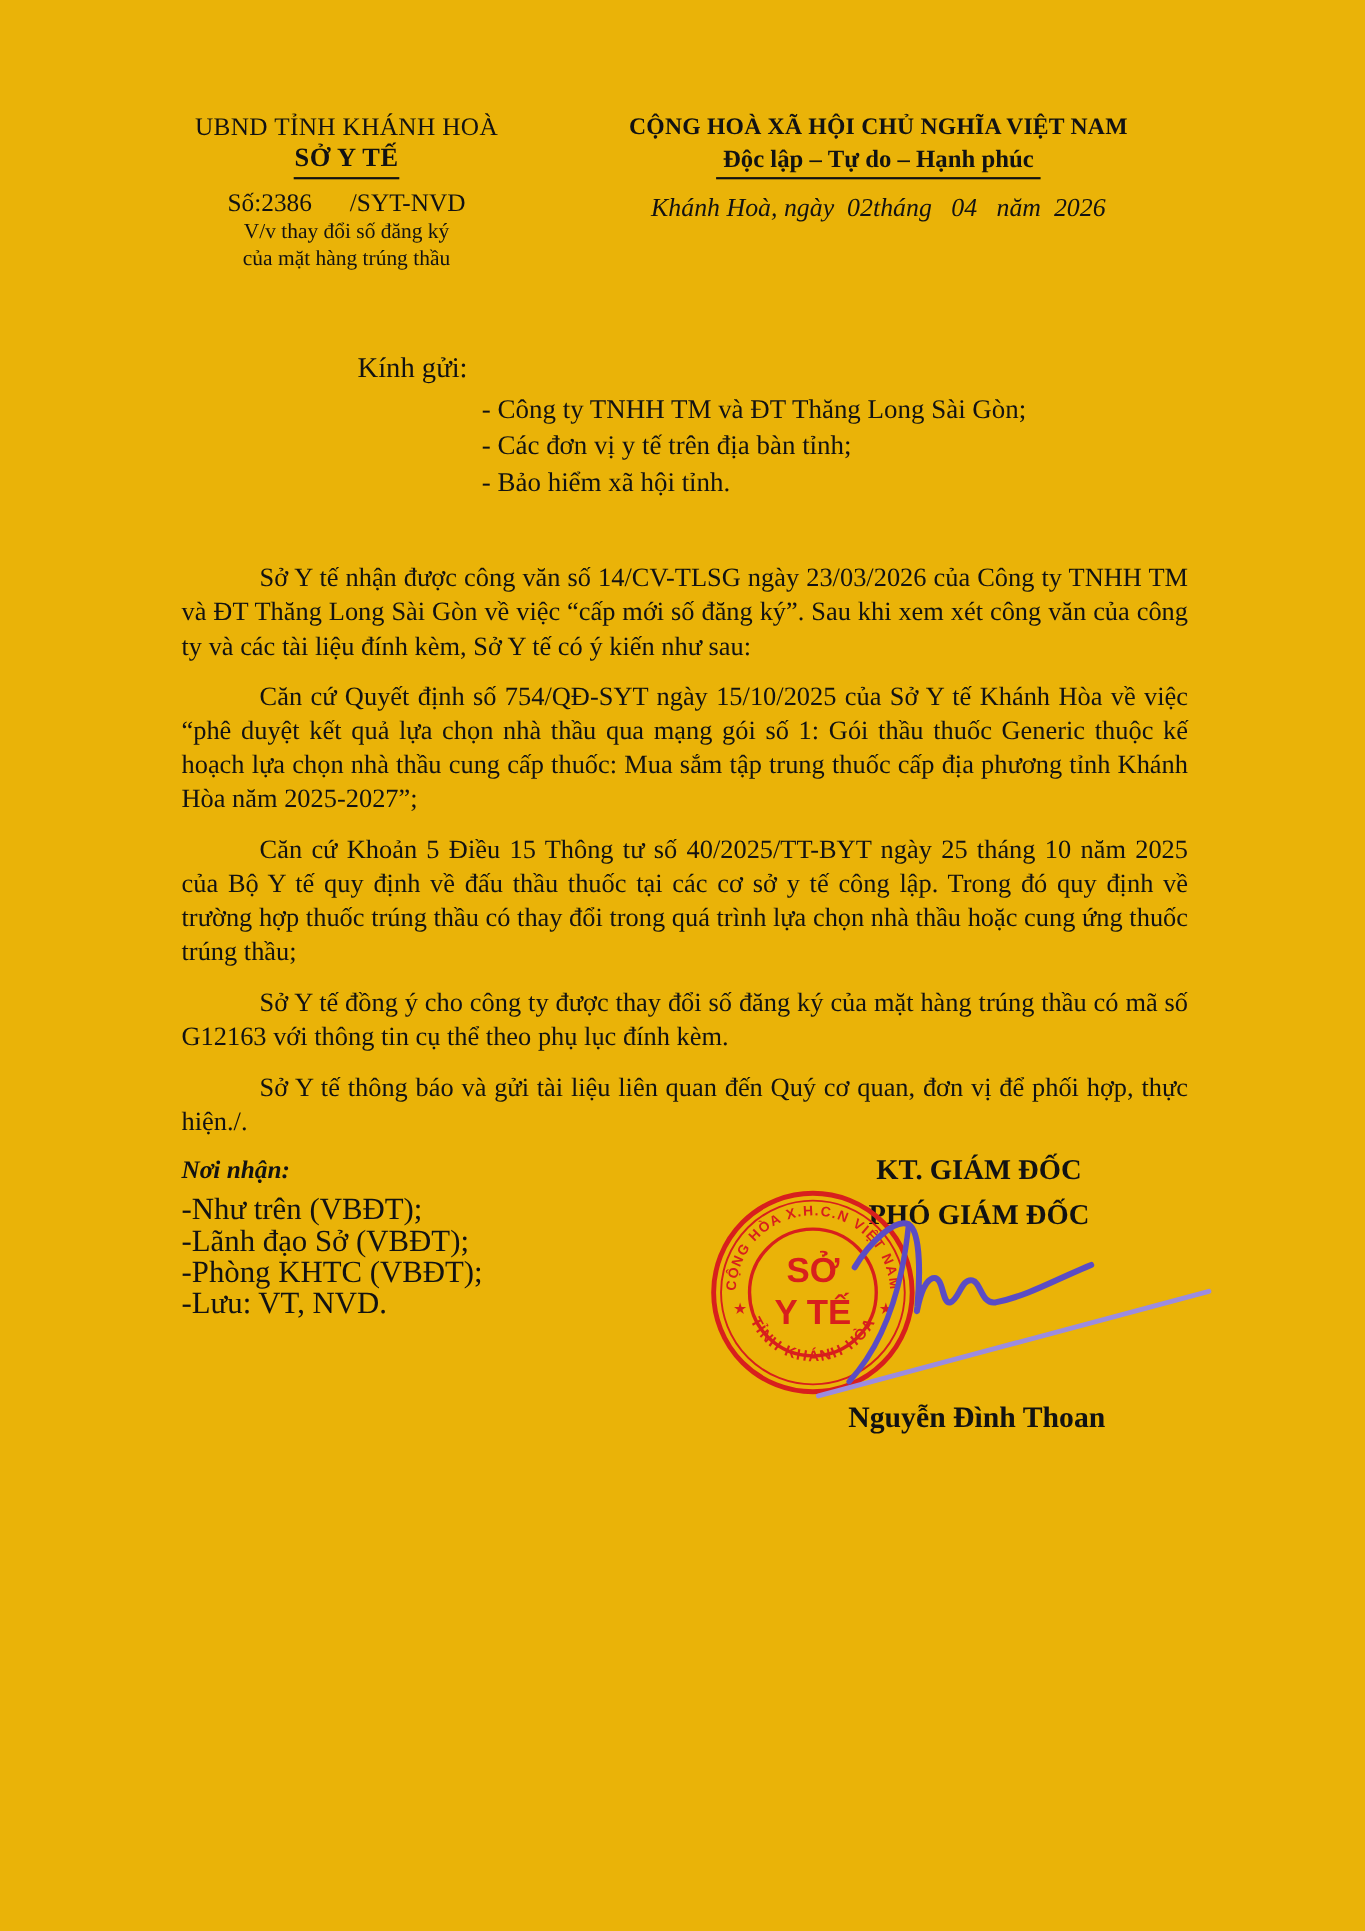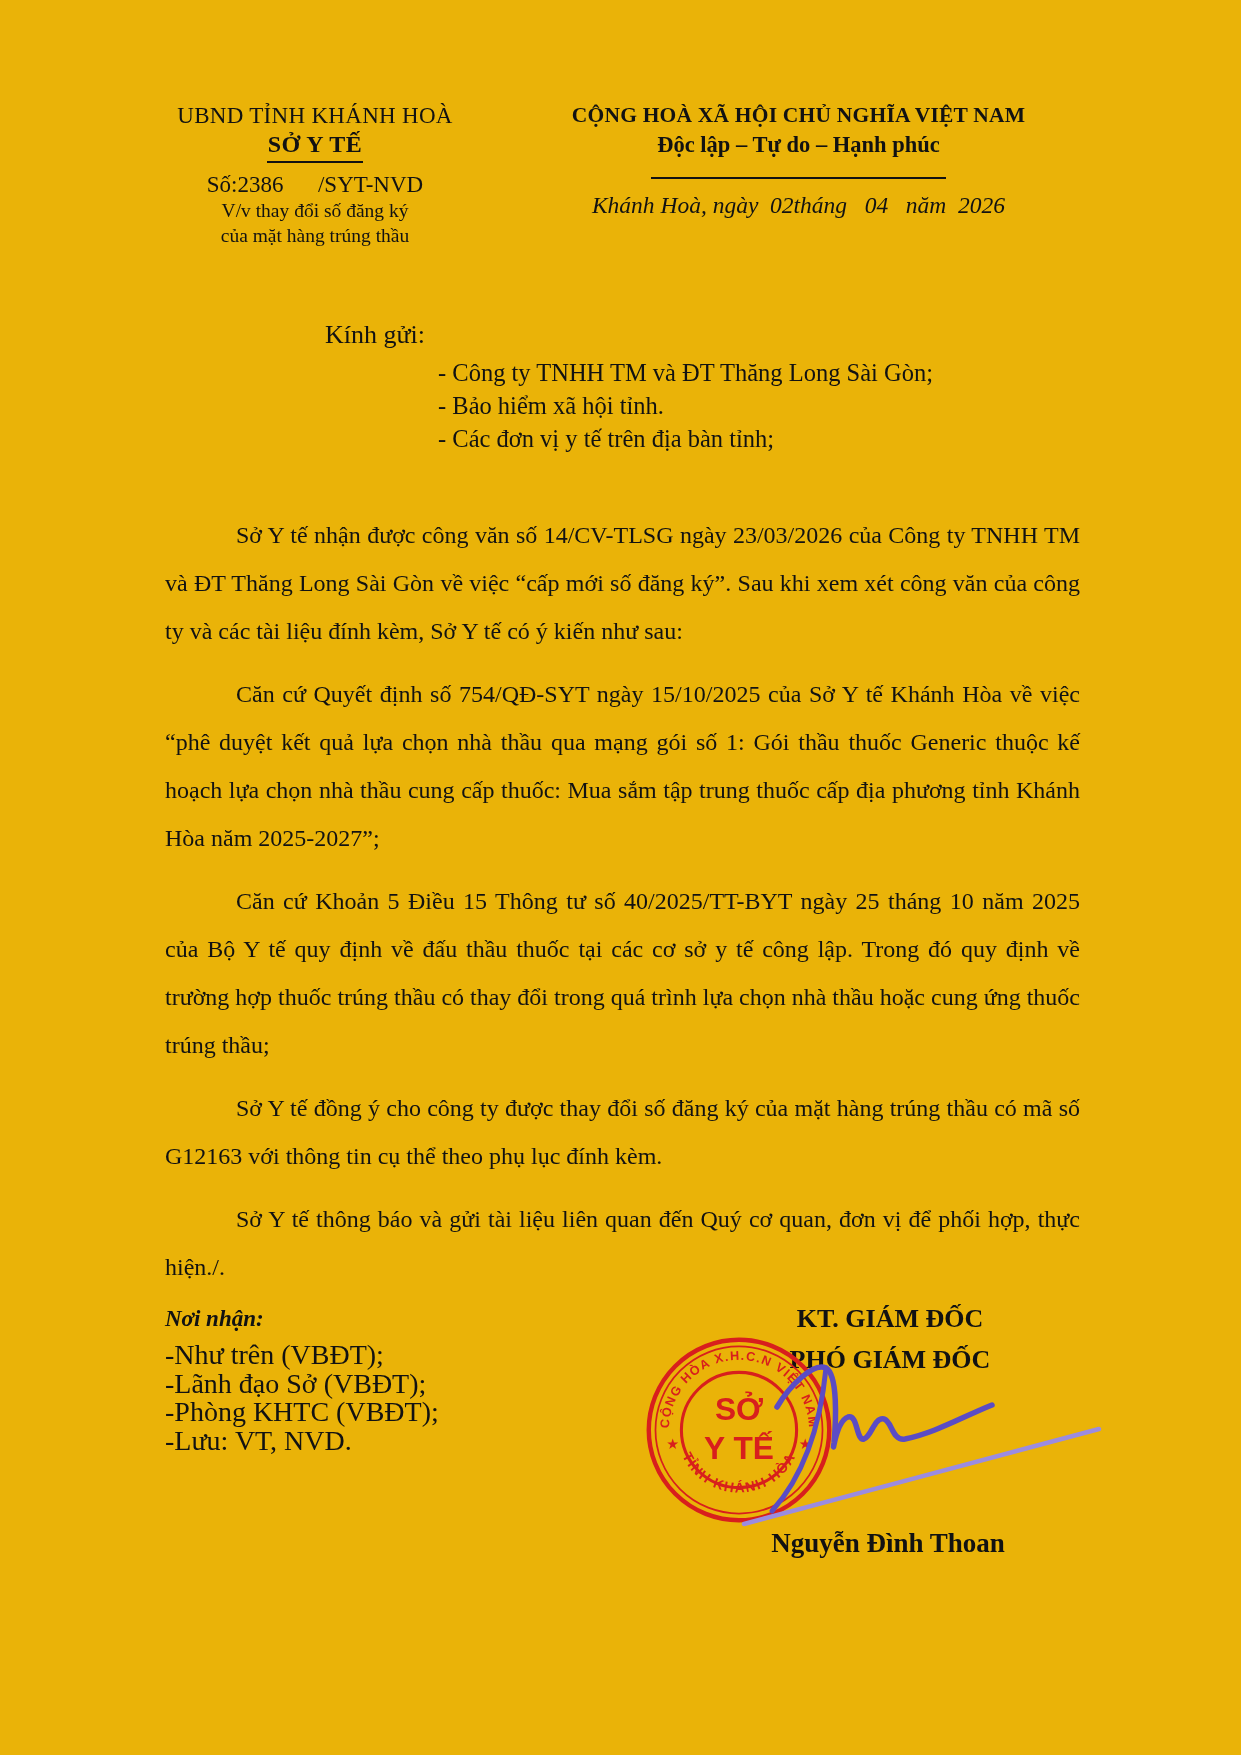--- a/index.html
+++ b/index.html
@@ -13,30 +13,30 @@
   .header{display:flex;align-items:flex-start;}
   .hdr-left{width:300px;text-align:center;flex:0 0 auto;}
   .org-parent{font-size:23px;letter-spacing:.3px;white-space:nowrap;}
   .org-name{font-size:24px;font-weight:bold;margin-top:2px;letter-spacing:.5px;}
   .org-underline{width:96px;border-bottom:2.2px solid #121212;margin:3px auto 9px auto;height:0;}
   .doc-number{font-size:23px;white-space:pre;}
   .subject{font-size:19.5px;line-height:25px;}
   .hdr-right{flex:1;text-align:center;margin-left:52px;}
   .national{font-size:21.5px;font-weight:bold;letter-spacing:.2px;white-space:nowrap;}
   .motto-wrap{margin-top:4px;}
-  .motto{display:inline-block;font-size:22.5px;font-weight:bold;border-bottom:2.2px solid #121212;padding:0 6px 19px 6px;}
+  .motto{display:inline-block;font-size:22.5px;font-weight:bold;border-bottom:2.2px solid #121212;padding:0 6px 3px 6px;}
   .dateline{font-size:23.5px;font-style:italic;margin-top:13px;white-space:pre;text-align:center;}
   
   .salutation{margin-top:72px;}
   .kinh-gui{font-size:26px;margin-left:160px;}
   .recipients{margin-left:273px;font-size:24.5px;line-height:33px;margin-top:6px;}
   
   .body{margin-top:56px;}
   .body p{
-    margin:0 0 15px 0;font-size:24px;line-height:48px;
+    margin:0 0 15px 0;font-size:24px;line-height:31px;
     text-align:justify;text-indent:71px;
   }
   
   .footer{position:relative;margin-top:12px;height:330px;}
   .noi-nhan-label{font-size:23px;font-weight:bold;font-style:italic;}
   .noi-nhan-list{font-size:28px;line-height:28.5px;margin-top:9px;}
   .sign-block{position:absolute;left:500px;top:-8px;width:450px;text-align:center;}
   .sign-title{font-size:26px;font-weight:bold;line-height:41px;white-space:nowrap;}
   .stamp{position:absolute;left:478px;top:28px;width:192px;height:192px;}
   .signature-svg{position:absolute;left:545px;top:53px;width:400px;height:172px;}
@@ -64,22 +64,22 @@
           <span class="motto">Độc lập – Tự do – Hạnh phúc</span>
         </div>
         <div class="dateline">Khánh Hoà, ngày  02tháng   04   năm  2026</div>
       </div>
     </div>
 
     <div class="salutation">
       <div class="kinh-gui">Kính gửi:</div>
       <div class="recipients">
         <div>- Công ty TNHH TM và ĐT Thăng Long Sài Gòn;</div>
+        <div>- Các đơn vị y tế trên địa bàn tỉnh;</div>
         <div>- Bảo hiểm xã hội tỉnh.</div>
-        <div>- Các đơn vị y tế trên địa bàn tỉnh;</div>
       </div>
     </div>
 
     <div class="body">
       <p>Sở Y tế nhận được công văn số 14/CV-TLSG ngày 23/03/2026 của Công ty TNHH TM và ĐT Thăng Long Sài Gòn về việc “cấp mới số đăng ký”. Sau khi xem xét công văn của công ty và các tài liệu đính kèm, Sở Y tế có ý kiến như sau:</p>
       <p>Căn cứ Quyết định số 754/QĐ-SYT ngày 15/10/2025 của Sở Y tế Khánh Hòa về việc “phê duyệt kết quả lựa chọn nhà thầu qua mạng gói số 1: Gói thầu thuốc Generic thuộc kế hoạch lựa chọn nhà thầu cung cấp thuốc: Mua sắm tập trung thuốc cấp địa phương tỉnh Khánh Hòa năm 2025-2027”;</p>
       <p>Căn cứ Khoản 5 Điều 15 Thông tư số 40/2025/TT-BYT ngày 25 tháng 10 năm 2025 của Bộ Y tế quy định về đấu thầu thuốc tại các cơ sở y tế công lập. Trong đó quy định về trường hợp thuốc trúng thầu có thay đổi trong quá trình lựa chọn nhà thầu hoặc cung ứng thuốc trúng thầu;</p>
       <p>Sở Y tế đồng ý cho công ty được thay đổi số đăng ký của mặt hàng trúng thầu có mã số G12163 với thông tin cụ thể theo phụ lục đính kèm.</p>
       <p>Sở Y tế thông báo và gửi tài liệu liên quan đến Quý cơ quan, đơn vị để phối hợp, thực hiện./.</p>
     </div>

